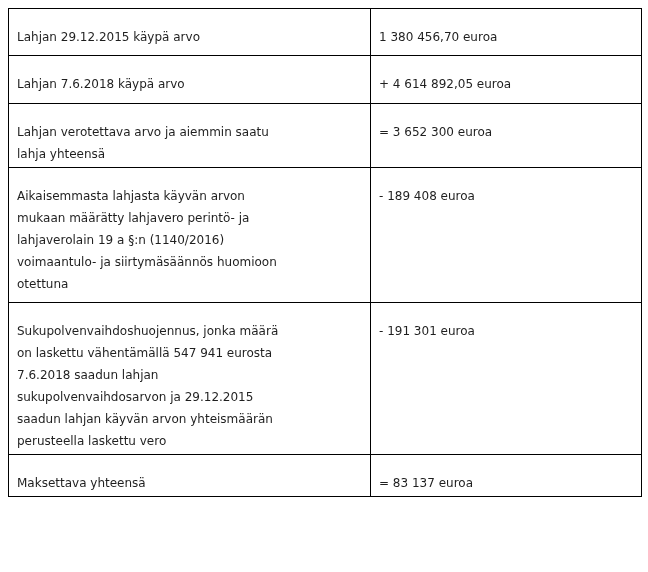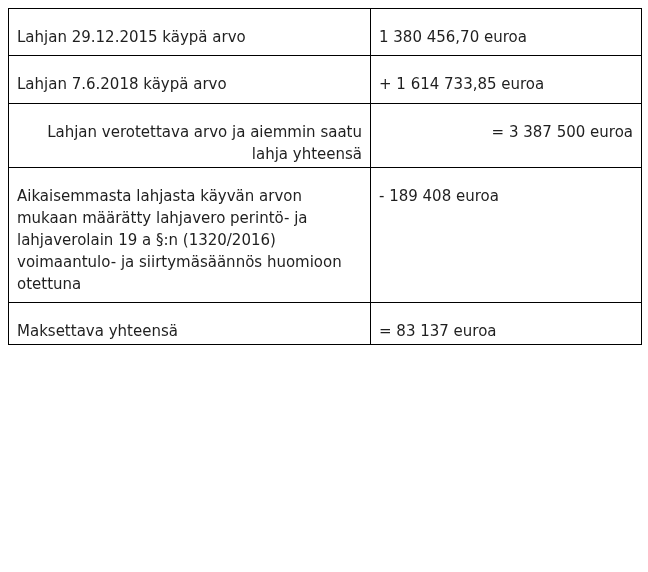--- a/index.html
+++ b/index.html
@@ -19,71 +19,80 @@
     left: 8px;
     top: 8px;
     width: 633px;
     border-collapse: collapse;
     table-layout: fixed;
   }
   table.tax-table td {
     border: 1px solid #000000;
     box-sizing: border-box;
     vertical-align: top;
-    font-size: 15px;
+    font-size: 12px;
     line-height: 22px;
     color: #1f1f1f;
     white-space: pre-line;
     overflow: hidden;
     padding: 17px 8px 2px 8px;
   }
   td.label-cell {
     padding-left: 12px;
     padding-right: 2px;
   }
   td.value-cell {
     padding-left: 8px;
     padding-right: 4px;
   }
   tr.r0 td { height: 47px; }
   tr.r1 td { height: 48px; }
-  tr.r2 td { height: 60px; text-align: right; }
+  tr.r2 td { height: 60px; }
   tr.r3 td { height: 70px; }
   tr.r4 td { height: 135px; }
   tr.r5 td { height: 150px; }
   tr.r6 td { height: 39px; }
 </style>
 </head>
 <body>
 
 <table class="tax-table">
   <colgroup>
     <col style="width:362px">
     <col style="width:271px">
   </colgroup>
   <tbody>
     <tr class="r0">
       <td class="label-cell">Lahjan 29.12.2015 käypä arvo</td>
       <td class="value-cell">1 380 456,70 euroa</td>
     </tr>
     <tr class="r1">
       <td class="label-cell">Lahjan 7.6.2018 käypä arvo</td>
-      <td class="value-cell">+ 1 614 733,85 euroa</td>
+      <td class="value-cell">+ 4 614 892,05 euroa</td>
     </tr>
     <tr class="r2">
       <td class="label-cell">Lahjan verotettava arvo ja aiemmin saatu
 lahja yhteensä</td>
-      <td class="value-cell">= 3 387 500 euroa</td>
+      <td class="value-cell">= 3 652 300 euroa</td>
     </tr>
     <tr class="r4">
       <td class="label-cell">Aikaisemmasta lahjasta käyvän arvon
 mukaan määrätty lahjavero perintö- ja
-lahjaverolain 19 a §:n (1320/2016)
+lahjaverolain 19 a §:n (1140/2016)
 voimaantulo- ja siirtymäsäännös huomioon
 otettuna</td>
       <td class="value-cell">- 189 408 euroa</td>
+    </tr>
+    <tr class="r5">
+      <td class="label-cell">Sukupolvenvaihdoshuojennus, jonka määrä
+on laskettu vähentämällä 547 941 eurosta
+7.6.2018 saadun lahjan
+sukupolvenvaihdosarvon ja 29.12.2015
+saadun lahjan käyvän arvon yhteismäärän
+perusteella laskettu vero</td>
+      <td class="value-cell">- 191 301 euroa</td>
     </tr>
     <tr class="r6">
       <td class="label-cell">Maksettava yhteensä</td>
       <td class="value-cell">= 83 137 euroa</td>
     </tr>
   </tbody>
 </table>
 
 </body></html>

